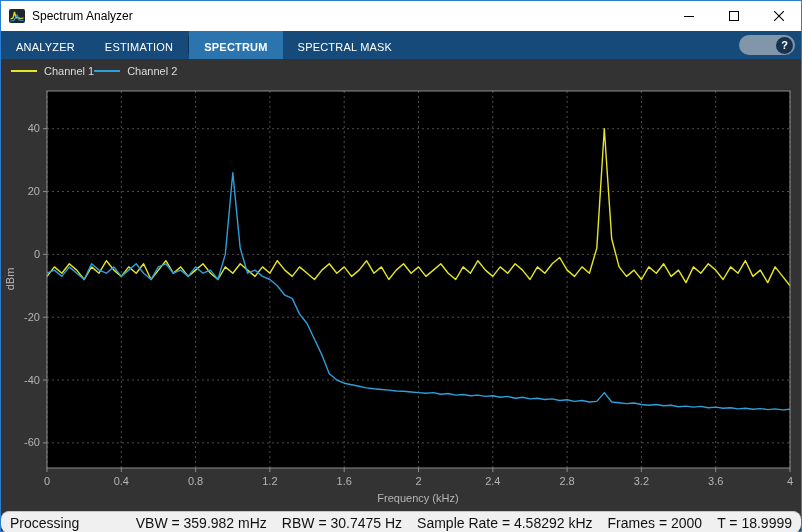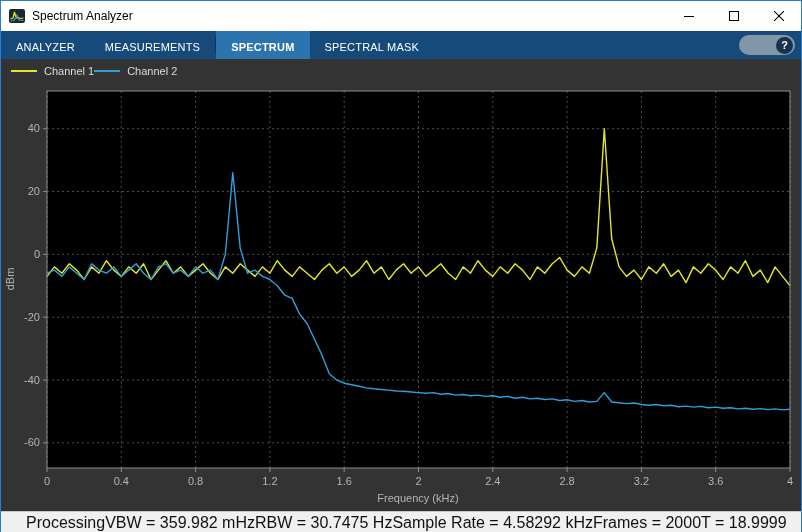--- a/index.html
+++ b/index.html
@@ -65,24 +65,24 @@
   .legend-item { display: flex; align-items: center; gap: 7px; color: #dcdcdc; font-size: 11px; }
   .legend-swatch { width: 26px; height: 2px; background: #888; }
   svg.chart { display: block; }
   svg.chart text { font-family: "Liberation Sans", sans-serif; font-size: 11px; }
 
   
   .statusbar {
     flex: 0 0 22px; height: 22px;
     background: #f0f0f0; border-top: 1px solid #c8c8c8;
     display: flex; align-items: center;
-    font-size: 16px; color: #111;
-    padding: 0 25px; white-space: nowrap;
-  }
-  .status-right { margin-left: auto; display: flex; }
+    font-size: 14px; color: #111;
+    padding: 0 9px; white-space: nowrap; border-radius: 8px;
+  }
+  .status-right { margin-left: auto; display: flex; gap: 15px; }
 </style>
 </head>
 <body>
 
 <div class="window">
 
   <div class="titlebar">
     <svg class="title-icon" viewBox="0 0 16 16">
       <rect x="0" y="1" width="16" height="14" rx="2" fill="#20262b"></rect>
       <polyline points="1.5,11 4,10 5.5,4 7,10 9,9.5 11,10.5 14.5,10" fill="none" stroke="#e6e622" stroke-width="1.2"></polyline>
@@ -102,21 +102,21 @@
     <div class="win-btn">
       <svg width="10" height="10" viewBox="0 0 10 10">
         <line x1="0" y1="0" x2="10" y2="10" stroke="#000" stroke-width="1.1"></line>
         <line x1="10" y1="0" x2="0" y2="10" stroke="#000" stroke-width="1.1"></line>
       </svg>
     </div>
   </div>
 
   <div class="toolstrip">
     <div class="tab">ANALYZER</div>
-    <div class="tab">MEASUREMENTS</div>
+    <div class="tab">ESTIMATION</div>
     <div class="tab-sep"></div>
     <div class="tab selected">SPECTRUM</div>
     <div class="tab">SPECTRAL MASK</div>
     <div class="help-wrap">
       <div class="help-pill">
         <div class="help-circle">
           <span>?</span>
         </div>
       </div>
     </div>

